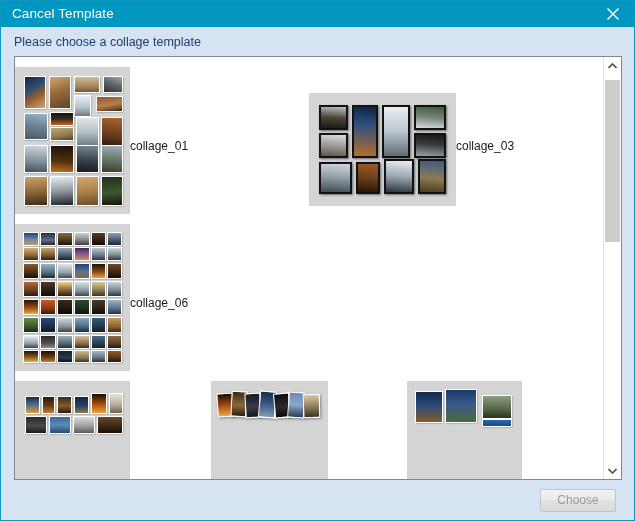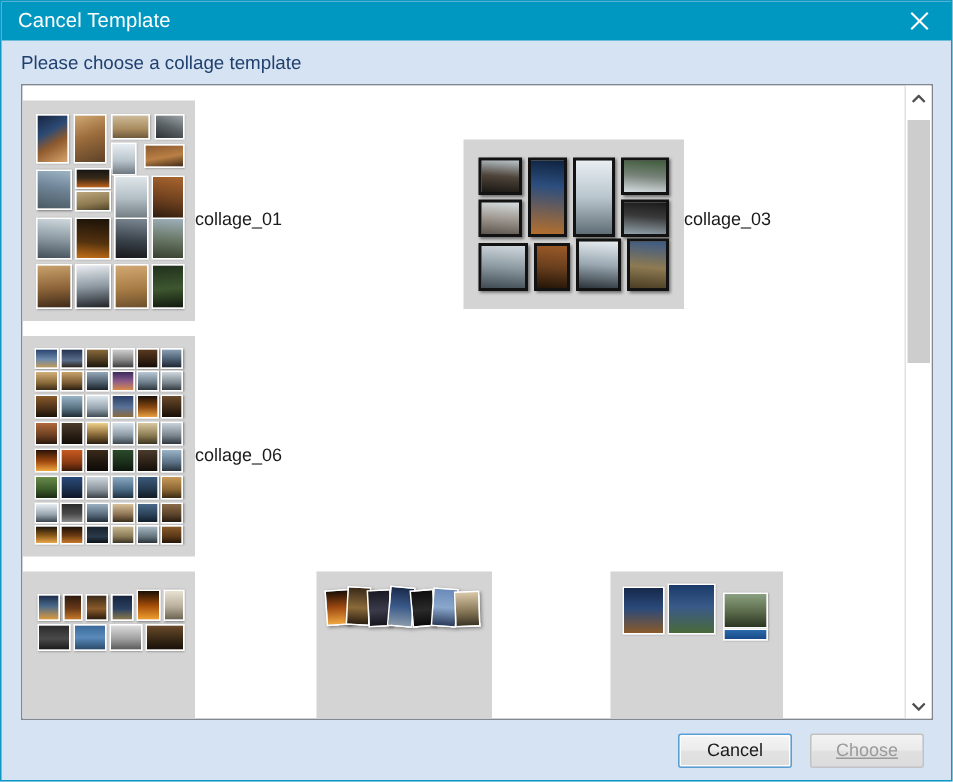--- a/index.html
+++ b/index.html
@@ -199,21 +199,20 @@
   }
   .btn-cancel {
     border: 1px solid #5a9fd4;
     box-shadow: inset 0 0 0 1px #ffffff;
     color: #1b1b1b;
   }
   .btn-choose {
     border: 1px solid #c2c2c2;
     color: #9a9a9a;
     background: linear-gradient(to bottom, #f2f2f2 0%, #eaeaea 48%, #e0e0e0 52%, #dcdcdc 100%);
-    text-decoration: underline;
   }
 </style>
 </head>
 <body>
 
 <div class="dialog">
 
   <div class="titlebar">
     <span class="title-text">Cancel Template</span>
     <div class="close-btn">
@@ -393,17 +392,16 @@
       </div>
       <div class="sb-arrow">
         <svg width="9" height="6" viewBox="0 0 9 6">
           <path d="M0.5 1 L4.5 5 L8.5 1" fill="none" stroke="#505050" stroke-width="1.6"></path>
         </svg>
       </div>
     </div>
   </div>
 
   <div class="footer">
-    <div class="btn btn-cancel">Cancel</div>
     <div class="btn btn-choose">Choose</div>
   </div>
 
 </div>
 
 </body></html>

